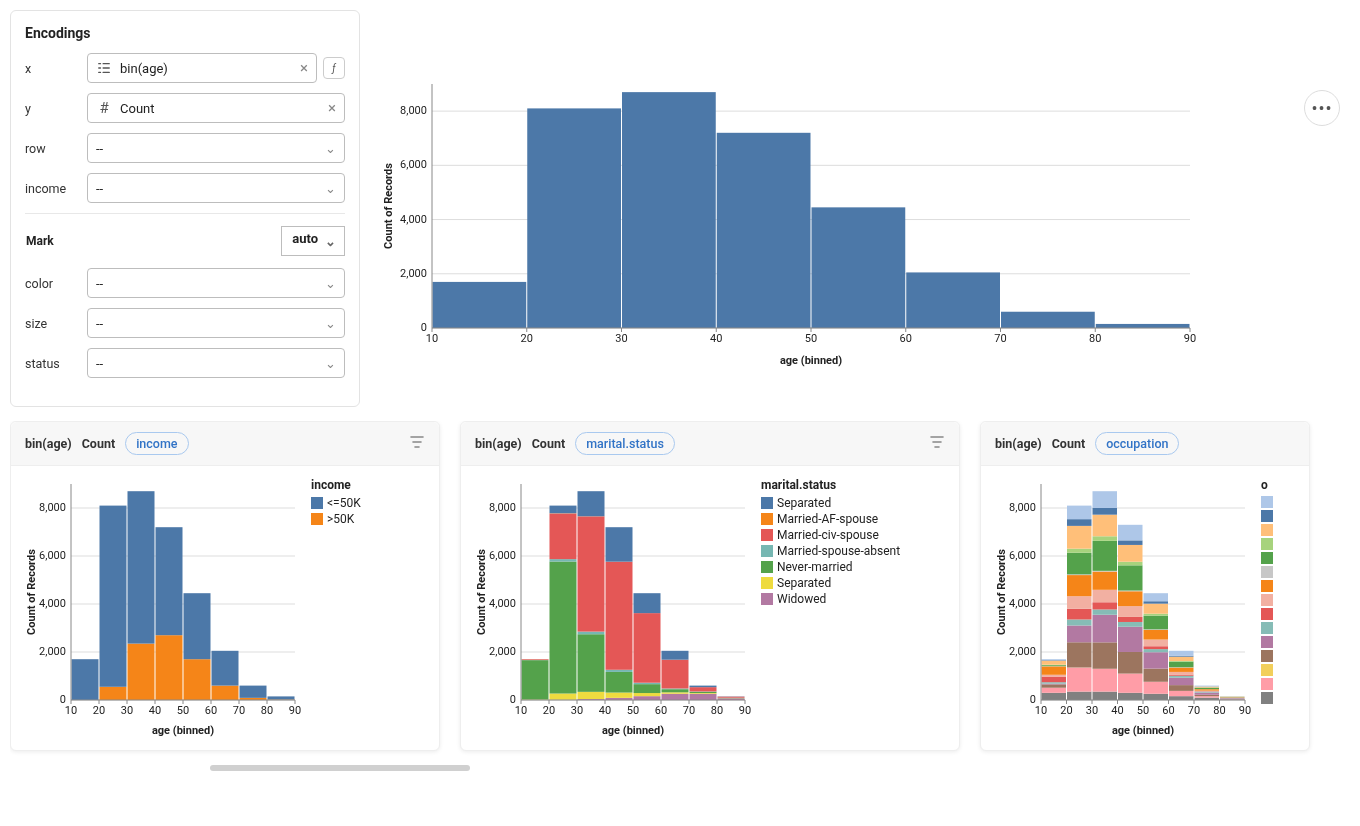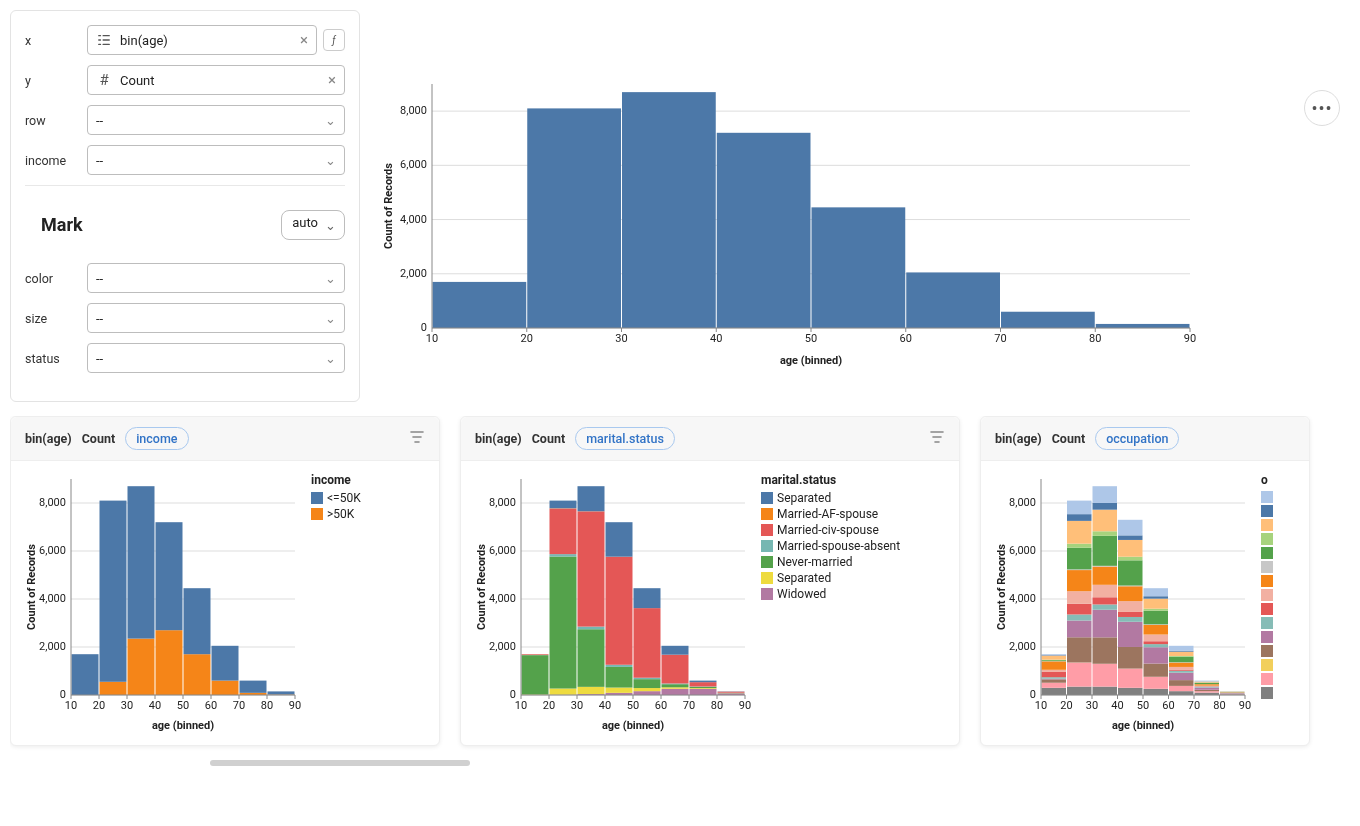--- a/index.html
+++ b/index.html
@@ -10,22 +10,22 @@
   .enc-row { display: flex; align-items: center; margin-bottom: 10px; gap: 6px; }
   .enc-label { width: 56px; font-size: 12.5px; color: #333; }
   .pillbox { flex: 1; height: 30px; border: 1px solid #bdbdbd; border-radius: 4px; background: #fff; display: flex; align-items: center; padding: 0 8px; position: relative; cursor: pointer; }
   .pillbox .icon { width: 16px; height: 16px; margin-right: 8px; color: #555; display: inline-flex; align-items: center; justify-content: center; }
   .pillbox .val { flex: 1; font-size: 13px; }
   .pillbox .caret { color: #888; margin-left: 6px; }
   .pillbox .clear { color: #888; font-size: 15px; margin-left: 4px; cursor: pointer; }
   .fnbox { width: 22px; height: 22px; border: 1px solid #ccc; border-radius: 4px; display:flex;align-items:center;justify-content:center; font-size:10px; font-style:italic; color:#555; cursor:pointer; }
   .divider { border:0; border-top:1px solid #e8e8e8; margin: 6px 0 12px 0; }
   .mark-row { display:flex; align-items:center; justify-content: space-between; margin-bottom: 12px; }
-  .mark-row h4 { margin:16px; font-size:18px; font-weight:700; }
-  .mark-select { height:30px; border:1px solid #bdbdbd; border-radius:8px; padding: 4px 26px 4px 10px; font-weight:400; font-size:13px; position:relative; cursor:pointer; }
+  .mark-row h4 { margin:1px; font-size:12px; font-weight:700; }
+  .mark-select { height:30px; border:1px solid #bdbdbd; border-radius:0; padding: 4px 26px 4px 10px; font-weight:700; font-size:13px; position:relative; cursor:pointer; }
   .mark-select .caret { position:absolute; right:8px; top:50%; transform:translateY(-50%); color:#666; }
   .mainchart { flex:1; position:relative; padding-top: 68px; padding-right: 60px; }
   .more-btn { position:absolute; top:80px; right:10px; width:36px; height:36px; border-radius:50%; border:1px solid #ddd; background:#fff; display:flex; align-items:center; justify-content:center; cursor:pointer; color:#555; font-size:18px; letter-spacing:1px; }
   svg text { font-family: inherit; }
   .axis-label { font-size:11px; fill:#222; font-weight:700; }
   .tick-label { font-size:11px; fill:#222; }
   .grid { stroke:#ddd; stroke-width:1; }
   .bar { fill:#4c78a8; }
   .cards { display:flex; gap:20px; overflow-x:auto; padding-bottom:10px; }
   .card { min-width:430px; width:430px; border:1px solid #eee; border-radius:6px; box-shadow:0 1px 4px rgba(0,0,0,0.08); background:#fff; }
@@ -40,20 +40,21 @@
   .legend .item { display:flex; align-items:center; gap:4px; margin-bottom:2px; }
   .legend .swatch { width:12px; height:12px; display:inline-block; }
   .scroll-thumb { height:6px; background:#d0d0d0; border-radius:3px; width:260px; margin:4px auto 0 200px; }
 </style>
 </head>
 <body>
 
 <div class="top">
 
   <div class="panel">
+    <h3>Encodings</h3>
 
     <div class="enc-row">
       <div class="enc-label">x</div>
       <div class="pillbox">
         <span class="icon">
           <svg width="14" height="14" viewBox="0 0 16 16">
               <path d="M2 3h2M2 8h2M2 13h2M7 3h7M7 8h7M7 13h7" stroke="#555" stroke-width="1.5" stroke-linecap="round"></path>
             </svg>
         </span>
         <span class="val">bin(age)</span>

